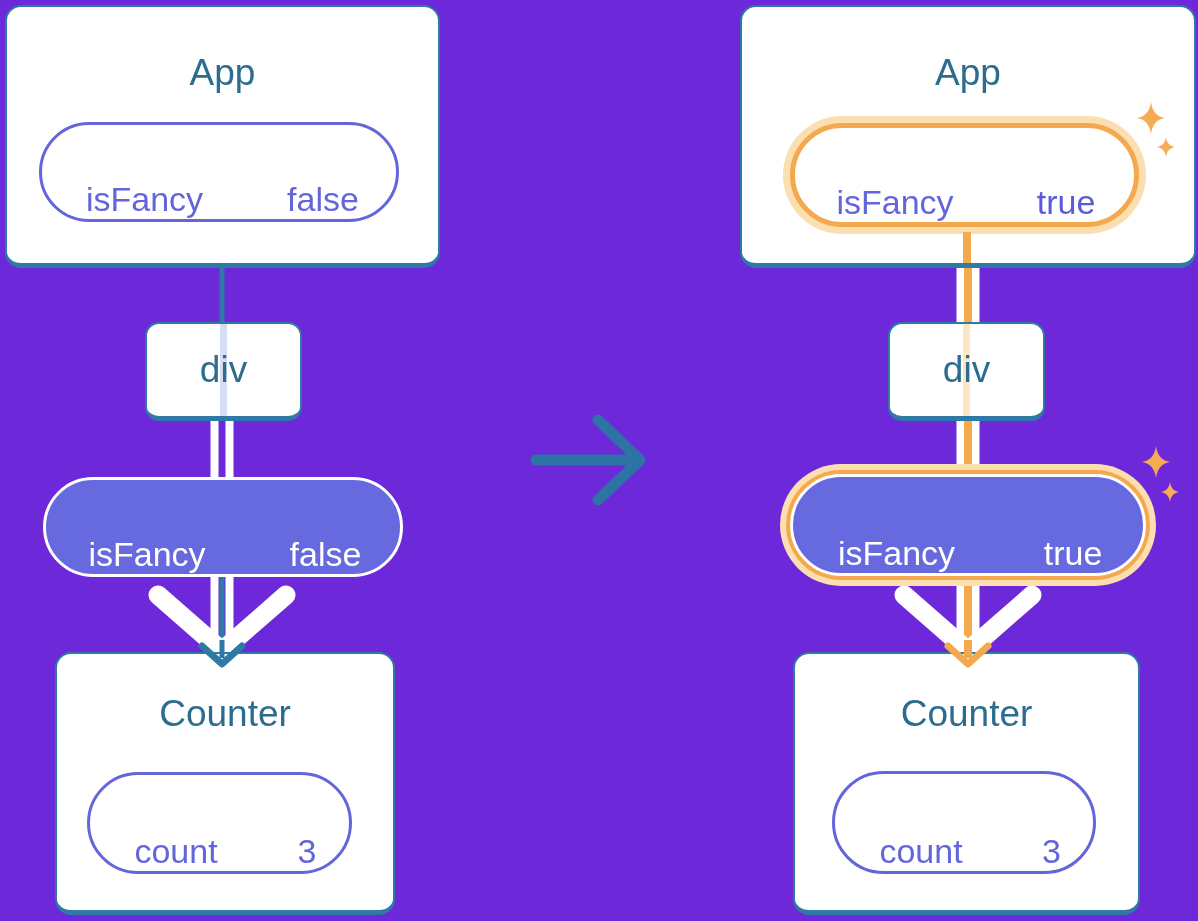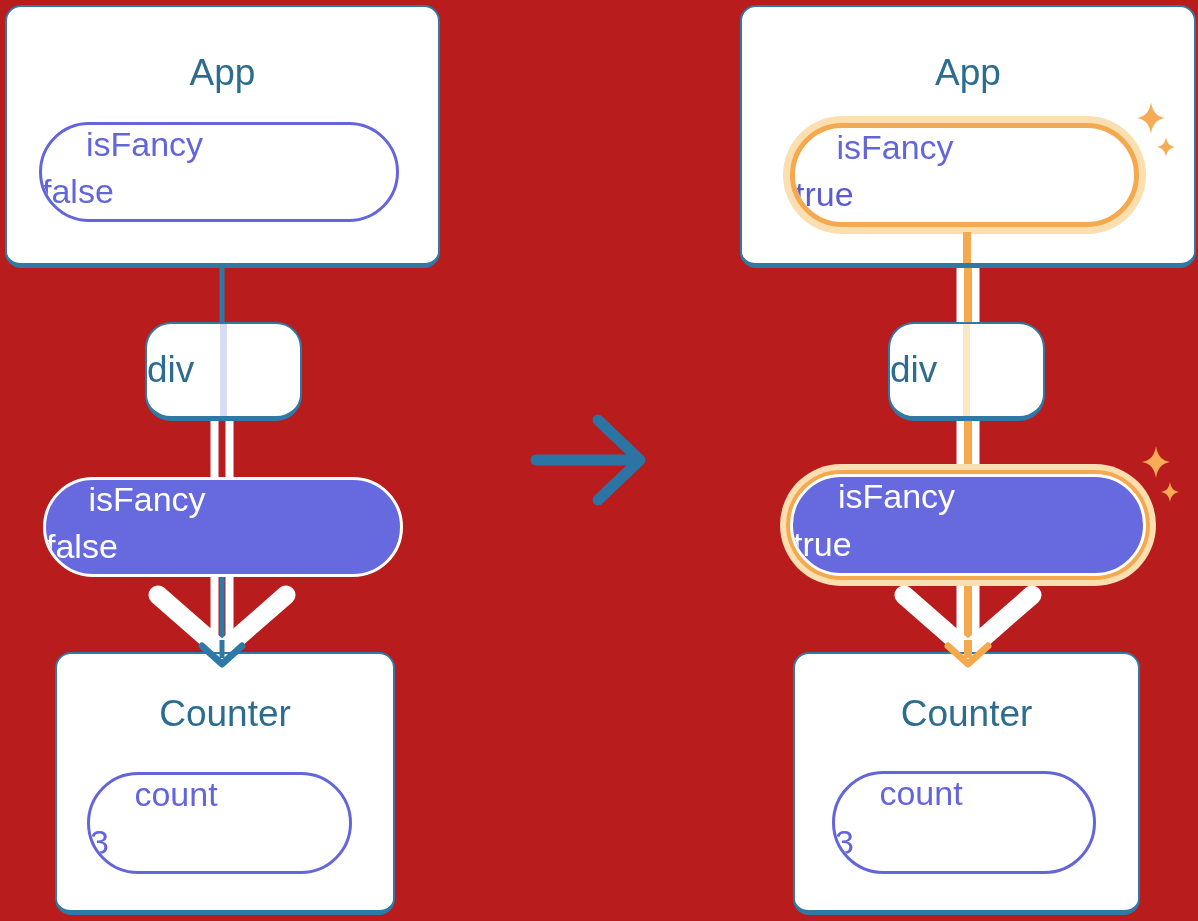--- a/index.html
+++ b/index.html
@@ -1,43 +1,43 @@
 <!DOCTYPE html>
 <html><head>
 <meta charset="utf-8">
 <style>
   html,body{margin:0;padding:0;background:#4A6573;}
   .canvas{
     position:relative;width:1198px;height:921px;overflow:hidden;
-    background:#b91c1c;
+    background:#6d28d9;
     font-family:"Liberation Sans",sans-serif;
   }
   svg.layer{position:absolute;left:0;top:0;width:1198px;height:921px;}
   .bg-layer{z-index:0;}
   .fg-layer{z-index:3;pointer-events:none;}
 
   .card{
     position:absolute;box-sizing:border-box;background:#FFFFFF;
     border:2.5px solid #2E79A6;border-bottom-width:5px;border-radius:16px;
     z-index:1;
   }
   .title{
     position:absolute;left:0;right:0;text-align:center;
     font-size:37px;font-weight:500;line-height:44px;color:#2B6C8F;
   }
-  .div-card{display:flex;align-items:center;border-radius:26px;}
+  .div-card{display:flex;align-items:center;justify-content:center;border-radius:14px;}
   .div-label{position:relative;z-index:2;font-size:37px;font-weight:500;color:#2B6C8F;}
   .faint-line{position:absolute;top:0;bottom:0;left:50%;width:7px;margin-left:-3.5px;z-index:1;}
   .faint-lavender{background:#D8DDF4;}
   .faint-orange{background:#FCE6C4;}
   .inner-flow{position:absolute;background:#F5A94F;z-index:1;}
 
   .pill{
-    position:absolute;box-sizing:border-box;display:flex;align-items:flex-start;
-    border-radius:70px;overflow:hidden;z-index:1;flex-direction:column;
+    position:absolute;box-sizing:border-box;display:flex;align-items:flex-end;
+    border-radius:70px;overflow:hidden;z-index:1;
   }
   .pill .sec{display:flex;align-items:center;justify-content:center;font-size:34px;}
   .pill .divider{width:3px;flex:none;}
   .sec-grow{flex:1;}
   .pill-outline{border:3px solid #6366DB;background:#FFFFFF;color:#6366DB;}
   .pill-outline .divider{background:#6366DB;}
   .pill-filled{border:3px solid #FFFFFF;background:#676ADE;color:#FFFFFF;}
   .pill-filled .divider{background:#FFFFFF;}
   .pill-hl-outline{
     border:5px solid #F5A94F;background:#FFFFFF;color:#6366DB;

